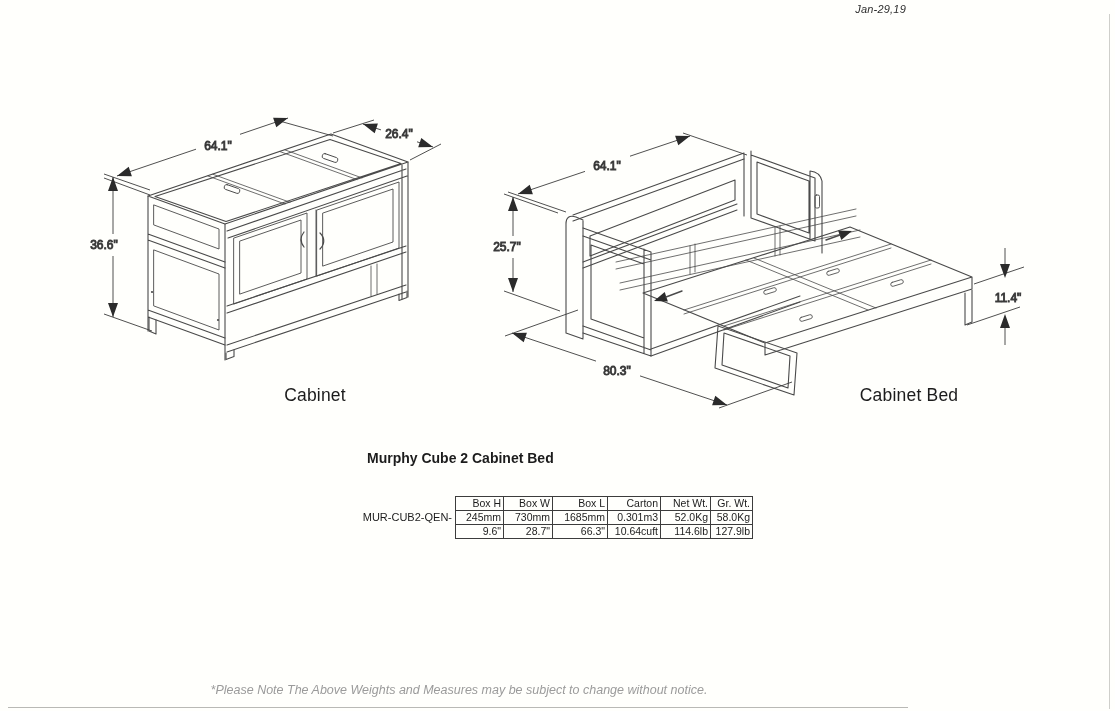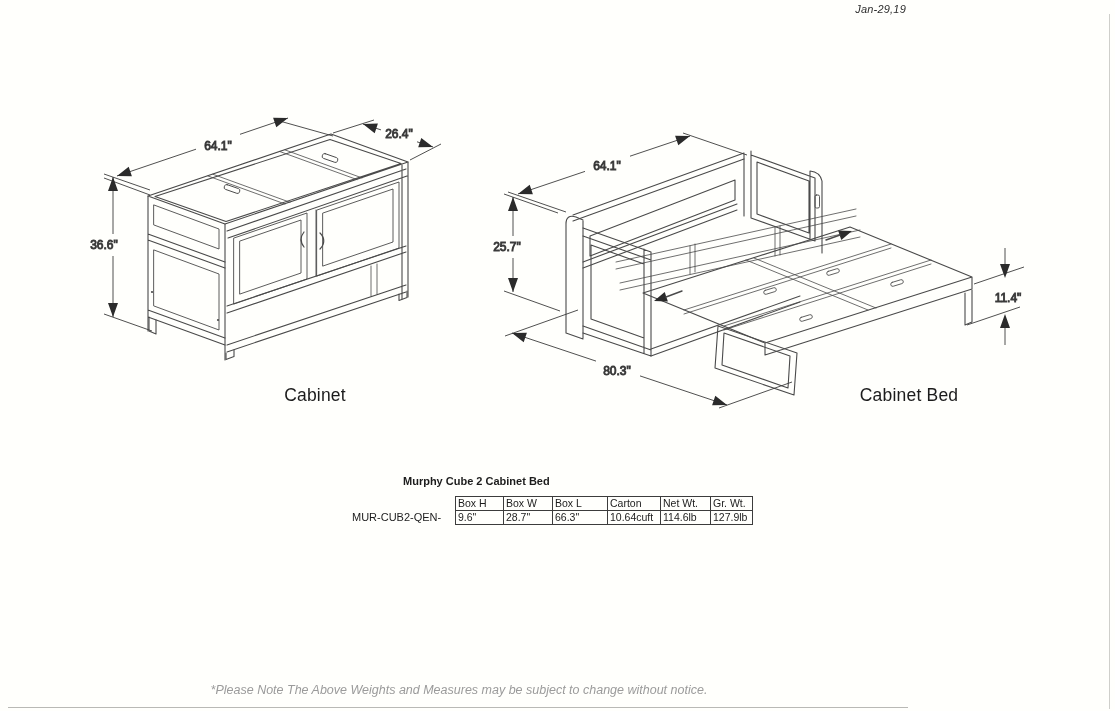--- a/index.html
+++ b/index.html
@@ -12,26 +12,26 @@
 
   .border-right { position:absolute; top:14px; bottom:2px; left:1109px; width:1px; background:#cfcfcb; }
   .border-bottom { position:absolute; left:8px; right:6px; top:707px; height:1px;
                    border-top:1.5px solid #b9b9b5; }
 
   svg.drawings { position:absolute; left:0; top:0; }
   svg text { font-family:"Liberation Sans", sans-serif; fill:#1c1c1c; }
   .dim-text { font-size:12px; text-anchor:middle; }
   .drawing-label { font-size:17.5px; text-anchor:middle; letter-spacing:.2px; }
 
-  .tbl-title { position:absolute; left:367px; top:475px; font-size:11px; font-weight:bold;margin-left:36px; }
-  .tbl-rowlabel { position:absolute; left:352px; top:511px; width:100px; text-align:left;
+  .tbl-title { position:absolute; left:367px; top:450px; font-size:14px; font-weight:bold; }
+  .tbl-rowlabel { position:absolute; left:352px; top:511px; width:100px; text-align:right;
                   font-size:11px; }
   table.carton { position:absolute; left:455px; top:496px; border-collapse:collapse; }
   table.carton th, table.carton td {
-      border:1px solid #3c3c3c; font-size:10.5px; font-weight:normal; text-align:left;
+      border:1px solid #3c3c3c; font-size:10.5px; font-weight:normal; text-align:right;
       height:14px; padding:0 2px; line-height:13px; white-space:nowrap; }
   .cw0{width:48px}.cw1{width:49px}.cw2{width:55px}.cw3{width:53px}.cw4{width:50px}.cw5{width:42px}
 
   .footer-title { position:absolute; left:0; right:0; top:646px; text-align:center;
                   font-size:24px; letter-spacing:4.5px; word-spacing:8px; color:#111; }
   .footer-note { position:absolute; left:4px; right:0; top:683px; text-align:center;
                  font-size:12.5px; font-style:italic; color:#9b9b9b; }
 </style>
 </head>
 <body>
@@ -172,20 +172,28 @@
     <tbody>
         <tr>
       <th class="cw0">Box H</th>
       <th class="cw1">Box W</th>
       <th class="cw2">Box L</th>
       <th class="cw3">Carton</th>
       <th class="cw4">Net Wt.</th>
       <th class="cw5">Gr. Wt.</th>
     </tr>
     <tr>
+      <td>245mm</td>
+      <td>730mm</td>
+      <td>1685mm</td>
+      <td>0.301m3</td>
+      <td>52.0Kg</td>
+      <td>58.0Kg</td>
+    </tr>
+    <tr>
       <td>9.6"</td>
       <td>28.7"</td>
       <td>66.3"</td>
       <td>10.64cuft</td>
       <td>114.6lb</td>
       <td>127.9lb</td>
     </tr>
   </tbody>
     </table>
 

